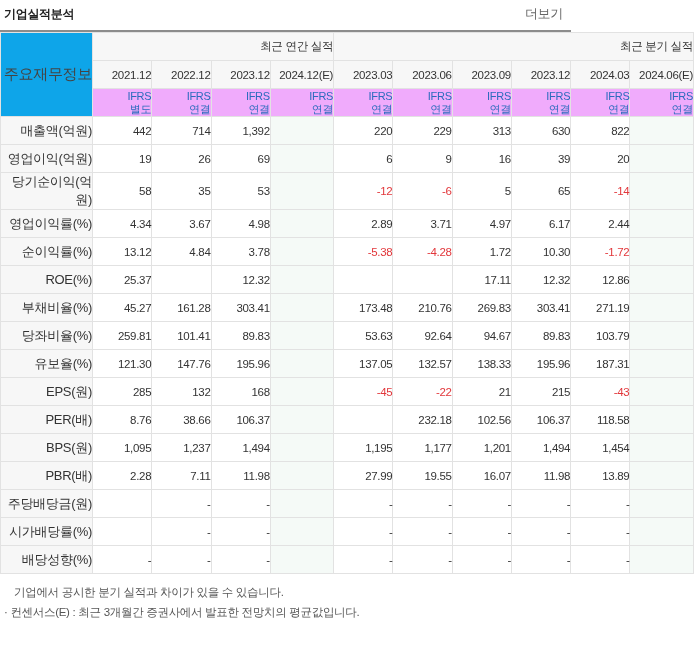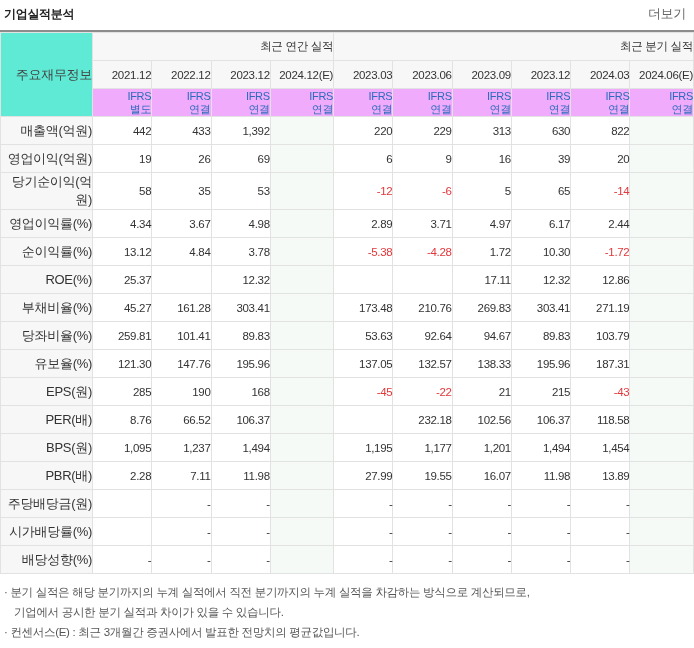--- a/index.html
+++ b/index.html
@@ -4,21 +4,21 @@
 <style>
   * { box-sizing: border-box; }
   html, body {
     margin: 0; padding: 0;
     width: 694px; height: 648px;
     background: #ffffff;
     font-family: "Liberation Sans", sans-serif;
     color: #333;
   }
   .page {
-    width: 694px;
+    width: 571px;
     position: relative;
   }
   
   .page-header {
     display: flex;
     align-items: center;
     justify-content: space-between;
     padding: 5px 8px 7px 4px;
     border-bottom: 2px solid #8c8c8c;
   }
@@ -51,24 +51,24 @@
   }
   .grp-head {
     background: #f7f7f7;
     text-align: center;
     font-size: 11.5px;
     color: #333;
     height: 26px;
     border-bottom: 1px solid #e2e2e2;
   }
   .corner {
-    background: #5eead4;
+    background: #0ea5e9;
     text-align: center;
     color: #444;
-    font-size: 13px;
+    font-size: 15px;
     vertical-align: middle;
   }
   .yr-head {
     background: #f7f7f7;
     text-align: center;
     color: #333;
     height: 26px;
   }
   .ifrs-head {
     background: #f0abfc;
@@ -190,21 +190,21 @@
         <th class="ifrs-head">
             <span class="l1">IFRS</span>
             <span class="l2">연결</span>
           </th>
       </tr>
     </thead>
     <tbody id="fin-body">
         <tr>
           <th class="rowlabel">매출액(억원)</th>
           <td class="num sep-left">442</td>
-          <td class="num">433</td>
+          <td class="num">714</td>
           <td class="num">1,392</td>
           <td class="num est"></td>
           <td class="num sep-left">220</td>
           <td class="num">229</td>
           <td class="num">313</td>
           <td class="num">630</td>
           <td class="num">822</td>
           <td class="num est"></td>
         </tr>
         <tr>
@@ -307,34 +307,34 @@
           <td class="num sep-left">137.05</td>
           <td class="num">132.57</td>
           <td class="num">138.33</td>
           <td class="num">195.96</td>
           <td class="num">187.31</td>
           <td class="num est"></td>
         </tr>
         <tr>
           <th class="rowlabel">EPS(원)</th>
           <td class="num sep-left">285</td>
-          <td class="num">190</td>
+          <td class="num">132</td>
           <td class="num">168</td>
           <td class="num est"></td>
           <td class="num neg sep-left">-45</td>
           <td class="num neg">-22</td>
           <td class="num">21</td>
           <td class="num">215</td>
           <td class="num neg">-43</td>
           <td class="num est"></td>
         </tr>
         <tr>
           <th class="rowlabel">PER(배)</th>
           <td class="num sep-left">8.76</td>
-          <td class="num">66.52</td>
+          <td class="num">38.66</td>
           <td class="num">106.37</td>
           <td class="num est"></td>
           <td class="num sep-left"></td>
           <td class="num">232.18</td>
           <td class="num">102.56</td>
           <td class="num">106.37</td>
           <td class="num">118.58</td>
           <td class="num est"></td>
         </tr>
         <tr>
@@ -399,18 +399,17 @@
           <td class="num">-</td>
           <td class="num">-</td>
           <td class="num">-</td>
           <td class="num">-</td>
           <td class="num est"></td>
         </tr>
       </tbody>
   </table>
 
   <div class="notes">
-    <p>· 분기 실적은 해당 분기까지의 누계 실적에서 직전 분기까지의 누계 실적을 차감하는 방식으로 계산되므로,</p>
     <p class="indent">기업에서 공시한 분기 실적과 차이가 있을 수 있습니다.</p>
     <p>· 컨센서스(E) : 최근 3개월간 증권사에서 발표한 전망치의 평균값입니다.</p>
   </div>
 
 </div>
 
 </body></html>

